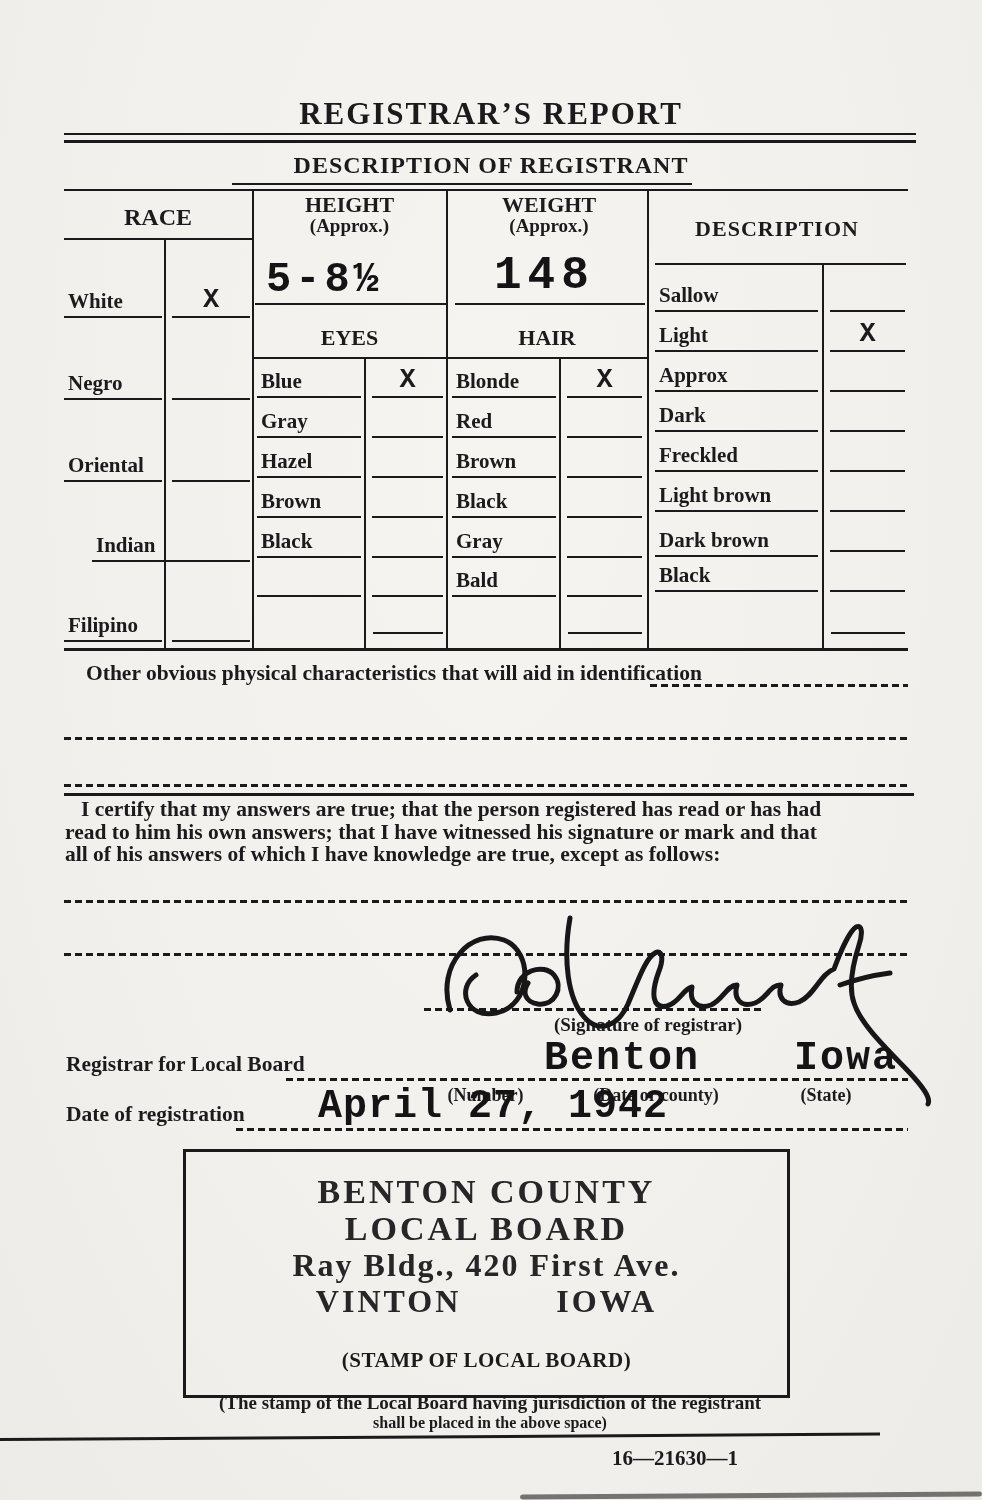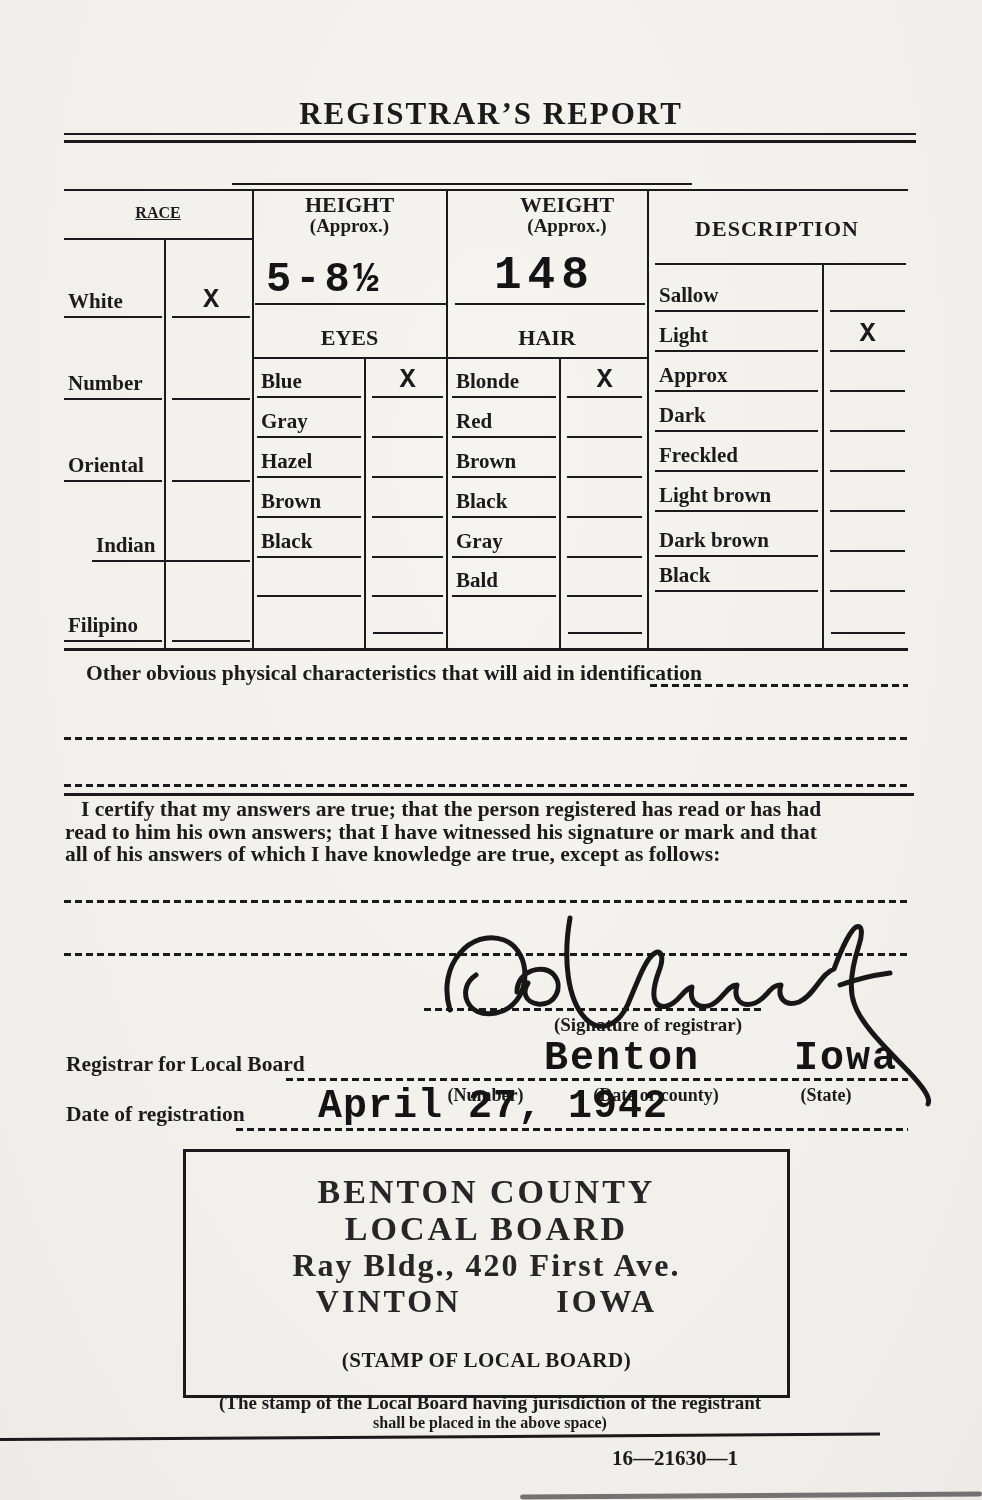--- a/index.html
+++ b/index.html
@@ -30,40 +30,41 @@
 </style>
 </head>
 <body>
 
 <div class="page">
 
   <div class="t ctr" style="left:66px;top:96px;width:850px;font-size:31px;letter-spacing:2px;">REGISTRAR’S REPORT</div>
   <div class="hl" style="left:64px;top:133px;width:852px;"></div>
   <div class="hl" style="left:64px;top:140px;width:852px;height:3px;"></div>
 
+  <div class="t ctr" style="left:66px;top:152px;width:850px;font-size:24px;letter-spacing:1px;">DESCRIPTION OF REGISTRANT</div>
   <div class="hl" style="left:232px;top:183px;width:460px;"></div>
 
   <div>
     <div class="hl" style="left:64px;top:189px;width:844px;"></div>
     <div class="hl" style="left:64px;top:648px;width:844px;height:3px;"></div>
 
     <div class="vl" style="left:164px;top:238px;height:412px;"></div>
     <div class="vl" style="left:252px;top:189px;height:461px;"></div>
     <div class="vl" style="left:364px;top:357px;height:293px;"></div>
     <div class="vl" style="left:446px;top:189px;height:461px;"></div>
     <div class="vl" style="left:559px;top:357px;height:293px;"></div>
     <div class="vl" style="left:647px;top:189px;height:461px;"></div>
     <div class="vl" style="left:822px;top:263px;height:387px;"></div>
 
-    <div class="t ctr" style="left:64px;top:204px;width:188px;font-size:16px;text-decoration:underline;">RACE</div>
+    <div class="t ctr" style="left:64px;top:204px;width:188px;font-size:24px;">RACE</div>
     <div class="hl" style="left:64px;top:238px;width:188px;"></div>
 
     <div class="c" style="left:64px;top:286px;width:98px;">White</div>
     <div class="c chk" style="left:172px;top:286px;width:78px;">X</div>
-    <div class="c" style="left:64px;top:368px;width:98px;">Number</div>
+    <div class="c" style="left:64px;top:368px;width:98px;">Negro</div>
     <div class="c chk" style="left:172px;top:368px;width:78px;"></div>
     <div class="c" style="left:64px;top:450px;width:98px;">Oriental</div>
     <div class="c chk" style="left:172px;top:450px;width:78px;"></div>
     <div class="c" style="left:64px;top:530px;width:98px;margin-left:28px;">Indian</div>
     <div class="c chk" style="left:172px;top:530px;width:78px;"></div>
     <div class="c" style="left:64px;top:610px;width:98px;">Filipino</div>
     <div class="c chk" style="left:172px;top:610px;width:78px;"></div>
 
     <div class="t ctr hdr2" style="left:253px;top:194px;width:193px;">
       <div>HEIGHT</div>
@@ -82,21 +83,21 @@
     <div class="c" style="left:257px;top:446px;width:104px;">Hazel</div>
     <div class="c chk" style="left:372px;top:446px;width:71px;"></div>
     <div class="c" style="left:257px;top:486px;width:104px;">Brown</div>
     <div class="c chk" style="left:372px;top:486px;width:71px;"></div>
     <div class="c" style="left:257px;top:526px;width:104px;">Black</div>
     <div class="c chk" style="left:372px;top:526px;width:71px;"></div>
     <div class="c" style="left:257px;top:565px;width:104px;"></div>
     <div class="c chk" style="left:372px;top:565px;width:71px;"></div>
     <div class="hl" style="left:373px;top:632px;width:70px;"></div>
 
-    <div class="t ctr hdr2" style="left:467px;top:194px;width:200px;">
+    <div class="t ctr hdr2" style="left:449px;top:194px;width:200px;">
       <div>WEIGHT</div>
       <div class="sub">(Approx.)</div>
     </div>
     <div class="t mono" style="left:494px;top:250px;font-size:46px;letter-spacing:6px;">148</div>
     <div class="hl" style="left:455px;top:303px;width:190px;"></div>
 
     <div class="t ctr" style="left:447px;top:325px;width:200px;font-size:22px;">HAIR</div>
     <div class="hl" style="left:447px;top:357px;width:200px;"></div>
 
     <div class="c" style="left:452px;top:366px;width:104px;">Blonde</div>

